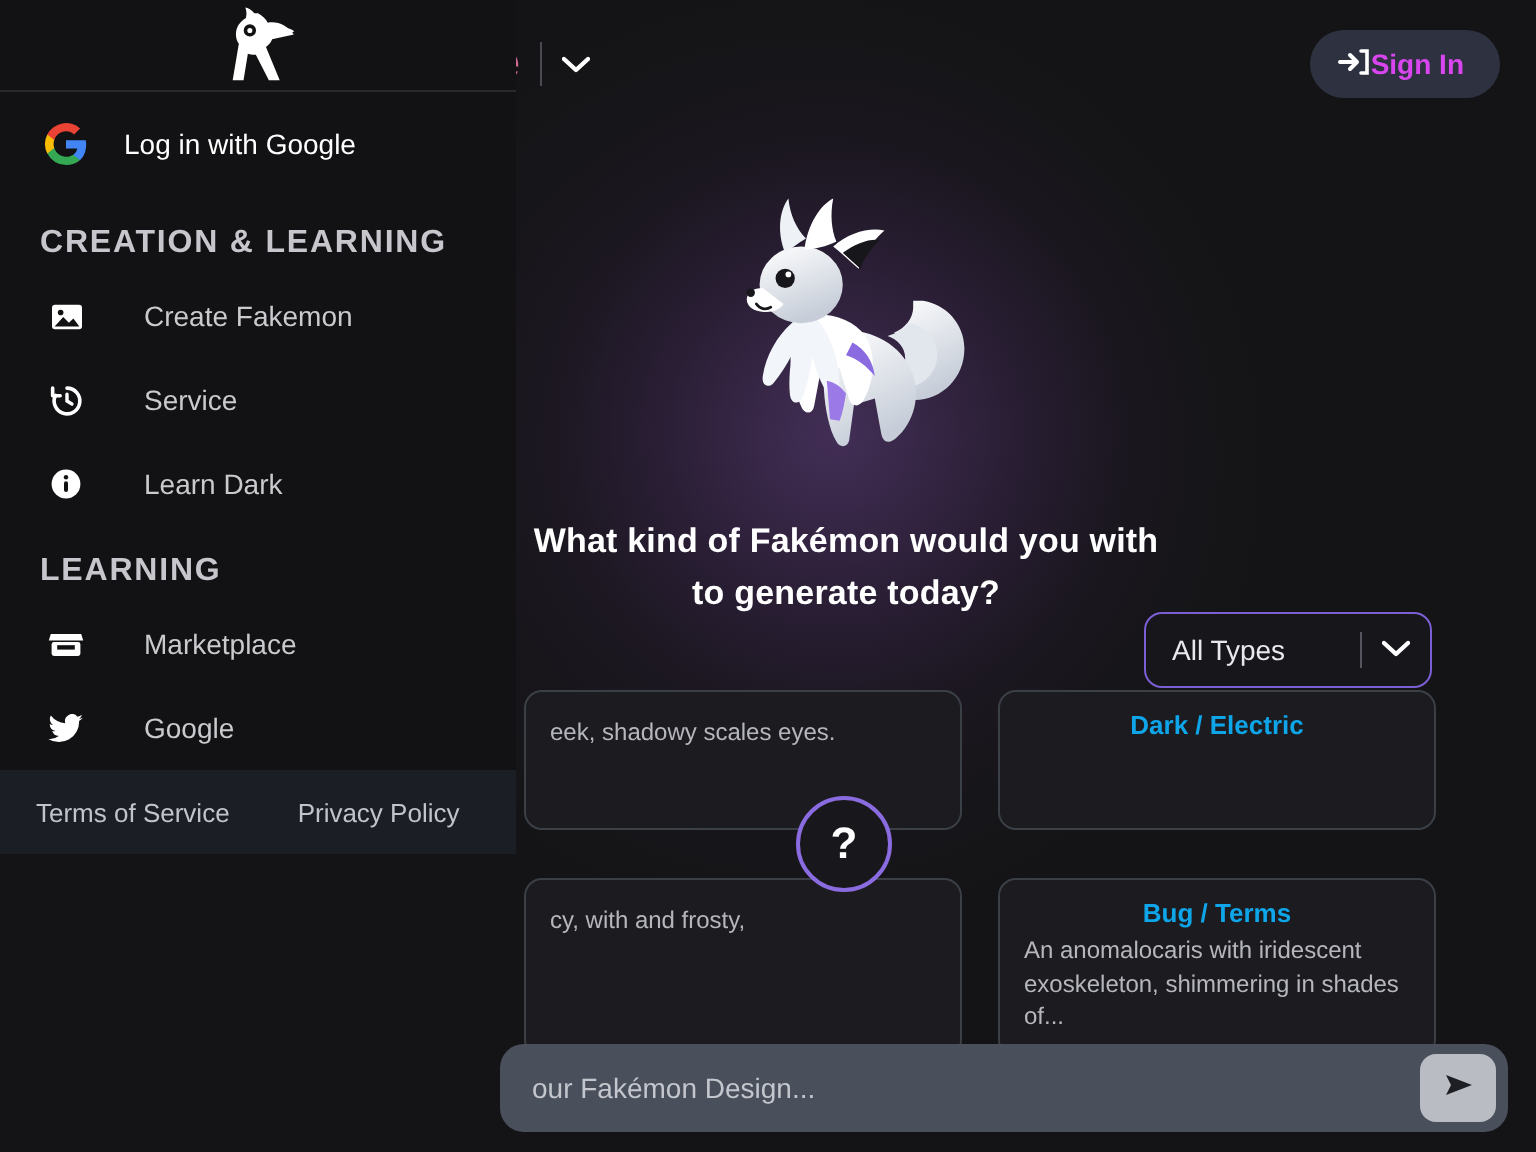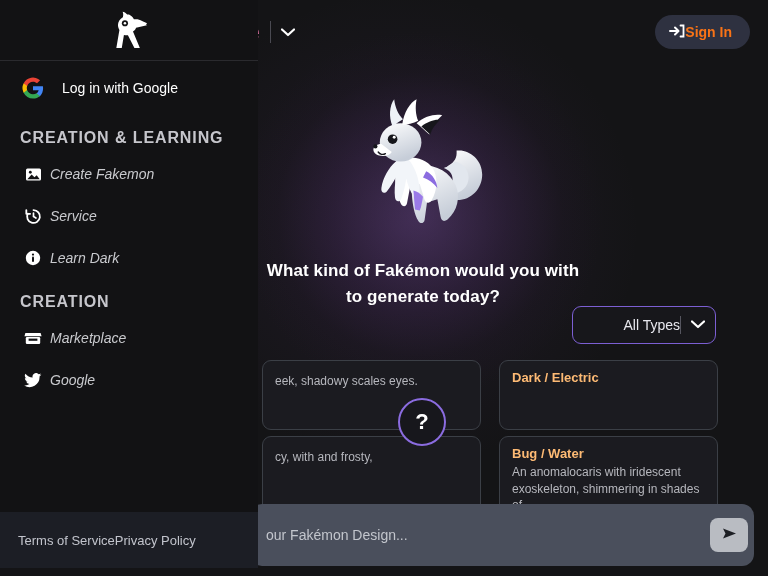--- a/index.html
+++ b/index.html
@@ -32,21 +32,21 @@
     font-size: 24px; font-weight: bold; letter-spacing: .2px;
     background: linear-gradient(90deg, #a878e8 0%, #c96fb0 55%, #d06a96 100%);
     -webkit-background-clip: text; background-clip: text; color: transparent;
     white-space: nowrap;
   }
   .title-divider { width: 1px; height: 22px; background: #4a4a52; }
   .chev { color: #e6e6ea; font-size: 13px; line-height: 1; }
 
   .signin-btn {
     display: flex; align-items: center; gap: 0;
-    background: #2e3140; color: #f97316;
+    background: #2e3140; color: #d946ef;
     border: none; border-radius: 999px;
     height: 34px; padding: 0 18px 0 14px;
     font-size: 14px; font-weight: bold; cursor: pointer;
   }
   .signin-btn svg { flex: 0 0 auto; }
 
   
   .hero { position: absolute; left: 258px; top: 88px; width: 330px; text-align: center; }
   .mascot { width: 160px; height: 160px; margin: 0 auto; display: block; }
   .hero-heading {
@@ -55,90 +55,90 @@
   }
 
   
   .type-filter {
     position: absolute; left: 572px; top: 306px;
     width: 144px; height: 38px;
     display: flex; align-items: center;
     background: #17171b; border: 1px solid #7c5fd3; border-radius: 9px;
     padding: 0 10px 0 13px; cursor: pointer;
   }
-  .type-filter .val { color: #e8e8ee; font-size: 14px; flex: 1; text-align: right; }
+  .type-filter .val { color: #e8e8ee; font-size: 14px; flex: 1; text-align: left; }
   .type-filter .sep { width: 1px; height: 18px; background: #55555f; margin-right: 10px; }
   .type-filter .chev2 { color: #ffffff; font-size: 12px; }
 
   
   .suggestions {
-    position: absolute; left: 262px; top: 360px;
+    position: absolute; left: 262px; top: 345px;
     width: 456px;
-    display: grid; grid-template-columns: 1fr 1fr; gap: 6px 18px;
+    display: grid; grid-template-columns: 1fr 1fr; gap: 24px 18px;
   }
   .sugg-card {
     background: #1b1b20; border: 1px solid #3b3f46; border-radius: 9px;
     padding: 9px 12px 11px; cursor: pointer; min-height: 70px;
   }
-  .sugg-title { color: #fdba74; font-size: 13px; font-weight: bold; margin-bottom: 3px; }
+  .sugg-title { color: #0ea5e9; font-size: 13px; font-weight: bold; margin-bottom: 3px; text-align: center; }
   .sugg-desc { color: #b6b7bd; font-size: 12px; line-height: 1.38; }
 
   
   .help-btn {
     position: absolute; left: 398px; top: 398px;
     width: 48px; height: 48px; border-radius: 50%;
     background: #17171c; border: 2px solid #8b6ce0;
     color: #ffffff; font-size: 22px; font-weight: bold;
     display: flex; align-items: center; justify-content: center;
     cursor: pointer; z-index: 6;
   }
 
   
   .prompt-bar {
-    position: absolute; left: 250px; bottom: 10px; width: 504px; height: 62px;
+    position: absolute; left: 250px; bottom: 10px; width: 504px; height: 44px;
     background: #4a4f5c; border-radius: 12px;
     display: flex; align-items: center; padding: 0 6px 0 16px; justify-content: space-between;
   }
   .prompt-input {
     flex: 1; background: transparent; border: none; outline: none;
     color: #ffffff; font-size: 14px; font-family: "Liberation Sans", sans-serif;
   }
   .prompt-input::placeholder { color: #c3c6cd; }
   .send-btn {
     width: 38px; height: 34px; border-radius: 8px;
     background: #b9bcc2; border: none; cursor: pointer;
     display: flex; align-items: center; justify-content: center;
   }
 
   
   .sidebar {
-    position: absolute; left: 0; top: 0; width: 258px; height: 568px;
+    position: absolute; left: 0; top: 0; width: 258px; height: 427px;
     background: #121214; z-index: 10;
     display: flex; flex-direction: column;
   }
   .sb-logo-row { height: 60px; display: flex; align-items: center; justify-content: center; }
   .sb-logo { width: 44px; height: 38px; }
   .sb-rule { height: 1px; background: #2a2a2e; }
 
   .sb-login {
     display: flex; align-items: center; gap: 18px;
     padding: 16px 0 16px 22px; cursor: pointer;
   }
   .g-icon { width: 22px; height: 22px; flex: 0 0 auto; }
   .sb-login-label { color: #ffffff; font-size: 14px; }
 
   .sb-section { color: #c6c6cc; font-size: 16px; font-weight: bold; letter-spacing: .9px;
                 padding: 14px 0 6px 20px; }
-  .sb-item { display: flex; align-items: center; gap: 8px; padding: 12px 0 12px 24px; cursor: pointer; font-style: italic; }
+  .sb-item { display: flex; align-items: center; gap: 30px; padding: 12px 0 12px 24px; cursor: pointer; }
   .sb-item .ic { width: 18px; height: 18px; flex: 0 0 auto; color: #ffffff; display:flex; align-items:center; justify-content:center; }
   .sb-item-label { color: #c9cace; font-size: 14px; }
 
   .sb-footer {
     margin-top: auto; background: #1c1e25;
-    height: 56px; display: flex; align-items: center; 
+    height: 56px; display: flex; align-items: center; gap: 34px;
     padding-left: 18px;
   }
   .sb-footer a { color: #c2c4cc; font-size: 13px; text-decoration: none; cursor: pointer; }
 </style>
 </head>
 <body>
 
 <div id="app">
 
   <div class="main">
@@ -221,21 +221,21 @@
         <div class="sugg-desc">eek, shadowy scales eyes.</div>
       </div>
       <div class="sugg-card">
         <div class="sugg-title">Dark / Electric</div>
       </div>
       <div class="sugg-card">
         <div class="sugg-title"></div>
         <div class="sugg-desc">cy, with and frosty,</div>
       </div>
       <div class="sugg-card">
-        <div class="sugg-title">Bug / Water</div>
+        <div class="sugg-title">Bug / Terms</div>
         <div class="sugg-desc">An anomalocaris with iridescent exoskeleton, shimmering in shades of...</div>
       </div>
     </div>
 
     <div class="help-btn">?</div>
 
     <div class="prompt-bar">
       <input class="prompt-input" type="text" placeholder="our Fakémon Design..." style="">
       <button class="send-btn">
         <span>
@@ -297,21 +297,21 @@
       <span class="ic">
         <svg width="16" height="16" viewBox="0 0 16 16">
           <circle cx="8" cy="8" r="7.2" fill="#ffffff"></circle>
           <circle cx="8" cy="4.6" r="1.1" fill="#121214"></circle>
           <rect x="7" y="6.6" width="2" height="5.4" rx="1" fill="#121214"></rect>
         </svg>
       </span>
       <span class="sb-item-label">Learn Dark</span>
     </div>
 
-    <div class="sb-section">CREATION</div>
+    <div class="sb-section">LEARNING</div>
 
     <div class="sb-item">
       <span class="ic">
         <svg width="18" height="15" viewBox="0 0 18 15" fill="none">
           <path d="M1.4 2h15.2l1 3.2H.4z" fill="#ffffff"></path>
           <rect x="1.8" y="6" width="14.4" height="7" rx="1.2" fill="#ffffff"></rect>
           <rect x="4.6" y="7.6" width="8.8" height="2.2" fill="#121214"></rect>
         </svg>
       </span>
       <span class="sb-item-label">Marketplace</span>

